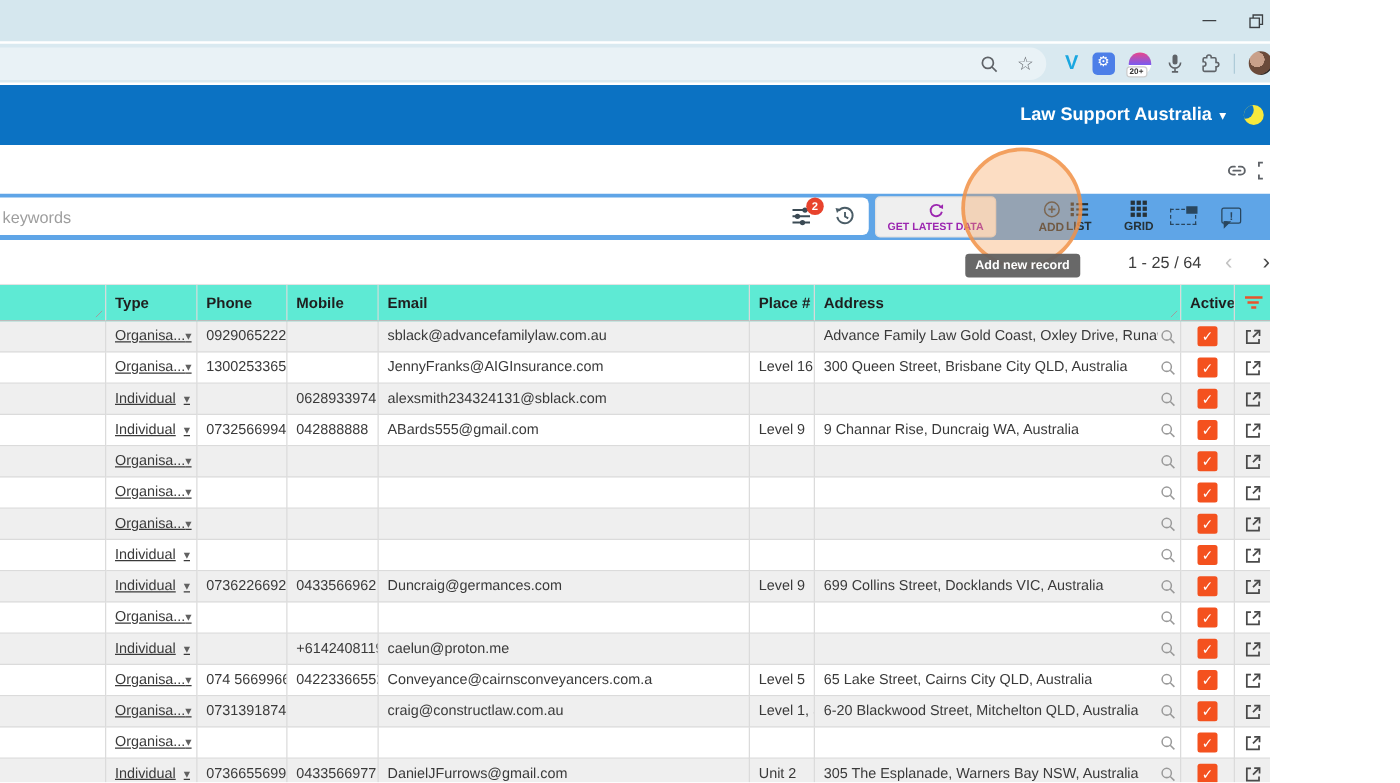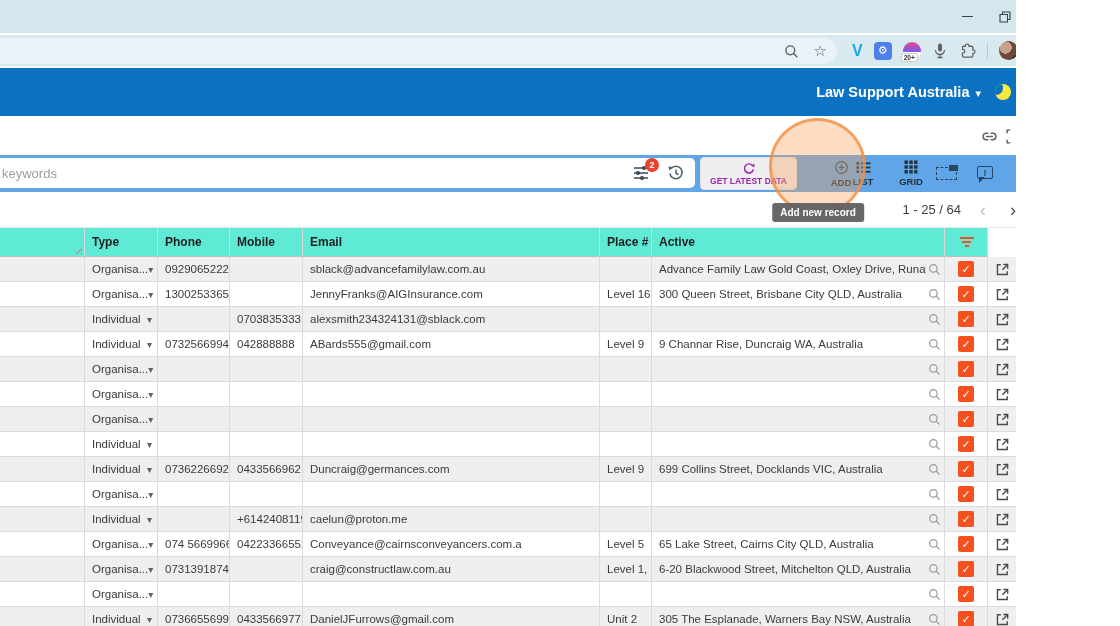--- a/index.html
+++ b/index.html
@@ -93,21 +93,21 @@
     background:repeating-linear-gradient(315deg,#9e9e9e 0 1px,transparent 1px 3.5px);
     clip-path:polygon(100% 0,100% 100%,0 100%);}
   .funnel{position:relative;width:14px;height:11px;margin-left:1px;}
   .funnel::before{content:"";position:absolute;left:0;top:0;width:14px;height:2.4px;background:#e8542c;}
   .funnel::after{content:"";position:absolute;left:2.5px;top:4px;width:9px;height:2.4px;background:#e8542c;}
   .funnel .fb{position:absolute;left:5px;top:8px;width:4px;height:2.4px;background:#e8542c;}
   .trow{height:25px;background:#fff;}
   .trow:nth-child(odd){background:#efefef;}
   .c{border-right:1px solid #dbdbdb;border-bottom:1px solid #dbdbdb;font-size:11.5px;color:#3a3a3a;
     display:flex;align-items:center;padding-left:7px;overflow:hidden;white-space:nowrap;}
-  .ctype{justify-content:space-between;padding-right:5px;}
+  .ctype{justify-content:space-between;padding-right:5px;text-decoration:underline;}
   .caret::after{content:"\25BE";font-size:10px;color:#616161;}
   .addr{justify-content:space-between;padding-right:3px;}
   .atx{overflow:hidden;}
   .ccenter{justify-content:center;padding-left:0;}
   .chk{width:16px;height:16px;background:#f4511e;border-radius:2px;display:flex;align-items:center;justify-content:center;}
   .chk::after{content:"\2713";color:#fff;font-size:11px;font-weight:bold;}
 
   
   .hlring{position:absolute;left:769px;top:118px;width:97px;height:97px;border-radius:50%;
     background:rgba(246,160,90,.36);border:3px solid rgba(240,145,70,.8);z-index:50;pointer-events:none;}
@@ -344,20 +344,24 @@
   <div class="tablewrap">
     <div class="thead grid9">
       <div class="hc">
           <span class="rsz"></span>
         </div>
       <div class="hc">Type</div>
       <div class="hc">Phone</div>
       <div class="hc">Mobile</div>
       <div class="hc">Email</div>
       <div class="hc">Place #</div>
+      <div class="hc">
+          <span>Address</span>
+          <span class="rsz"></span>
+        </div>
       <div class="hc">Active</div>
       <div class="hc ccenter">
           <span class="funnel">
             <span class="fb"></span>
           </span>
         </div>
     </div>
     <div>
         <div class="trow grid9">
           <div class="c"></div>
@@ -415,21 +419,21 @@
             </svg>
           </div>
         </div>
         <div class="trow grid9">
           <div class="c"></div>
           <div class="c ctype">
             <span>Individual</span>
             <span class="caret"></span>
           </div>
           <div class="c"></div>
-          <div class="c">0703835333</div>
+          <div class="c">0628933974</div>
           <div class="c">alexsmith234324131@sblack.com</div>
           <div class="c"></div>
           <div class="c addr">
             <span class="atx"></span>
             <svg width="13" height="13" viewBox="0 0 14 14" style="flex:none;margin-left:2px;">
               <circle cx="5.8" cy="5.8" r="4" fill="none" stroke="#9a9a9a" stroke-width="1.3"></circle>
               <line x1="8.8" y1="8.8" x2="12.4" y2="12.4" stroke="#9a9a9a" stroke-width="1.3"></line>
             </svg>
           </div>
           <div class="c ccenter">

